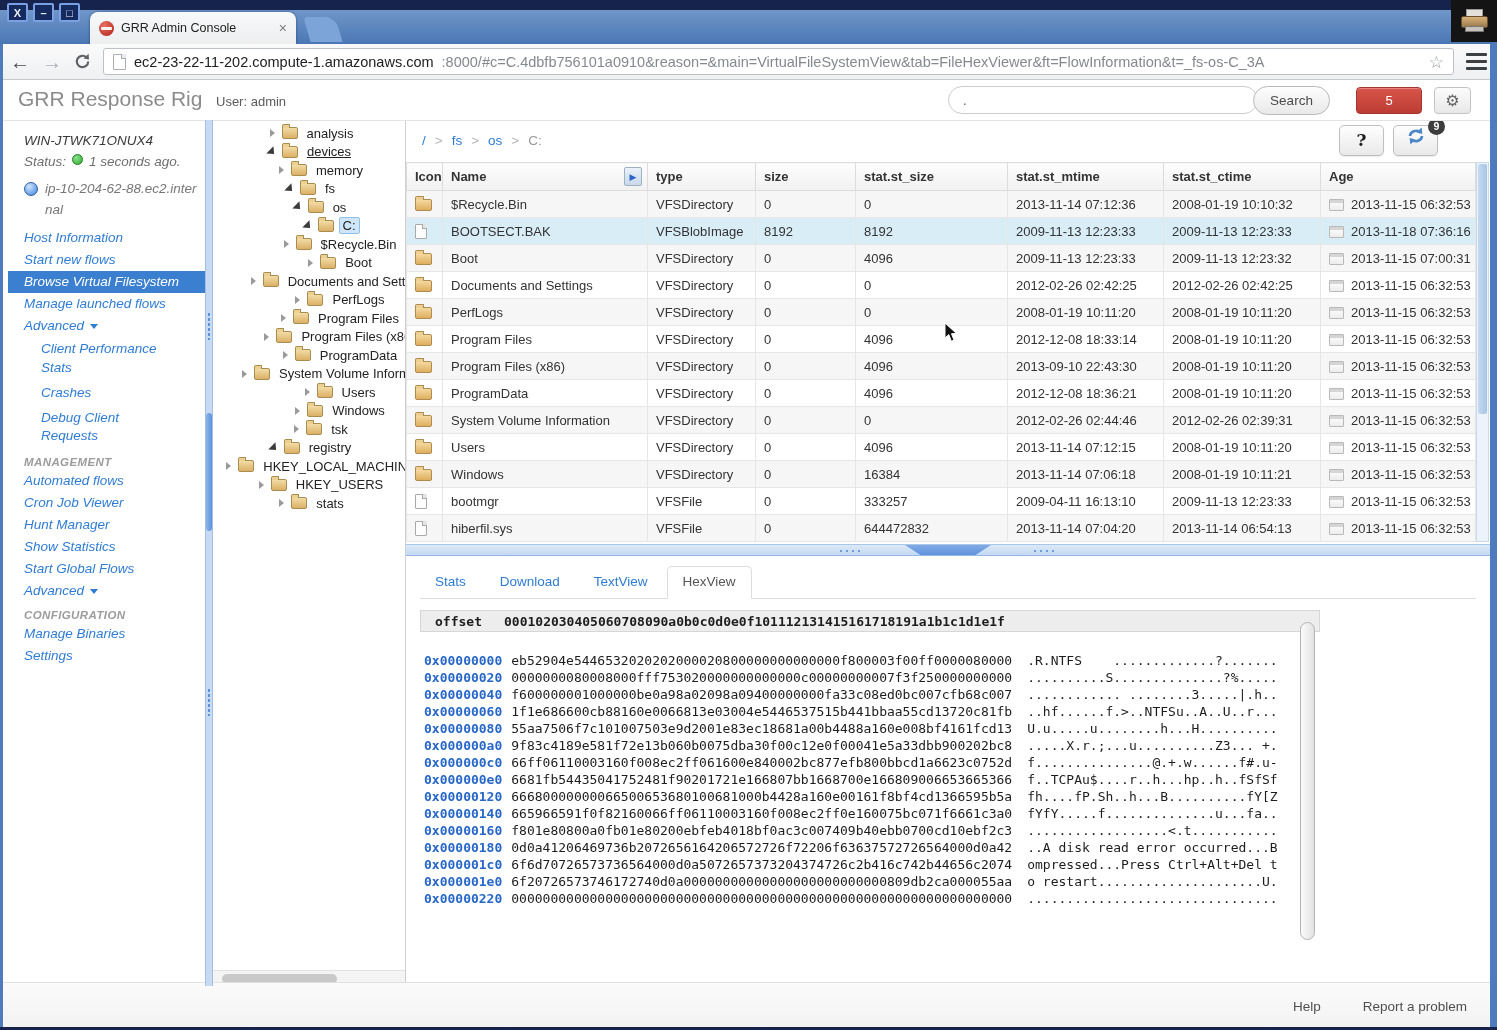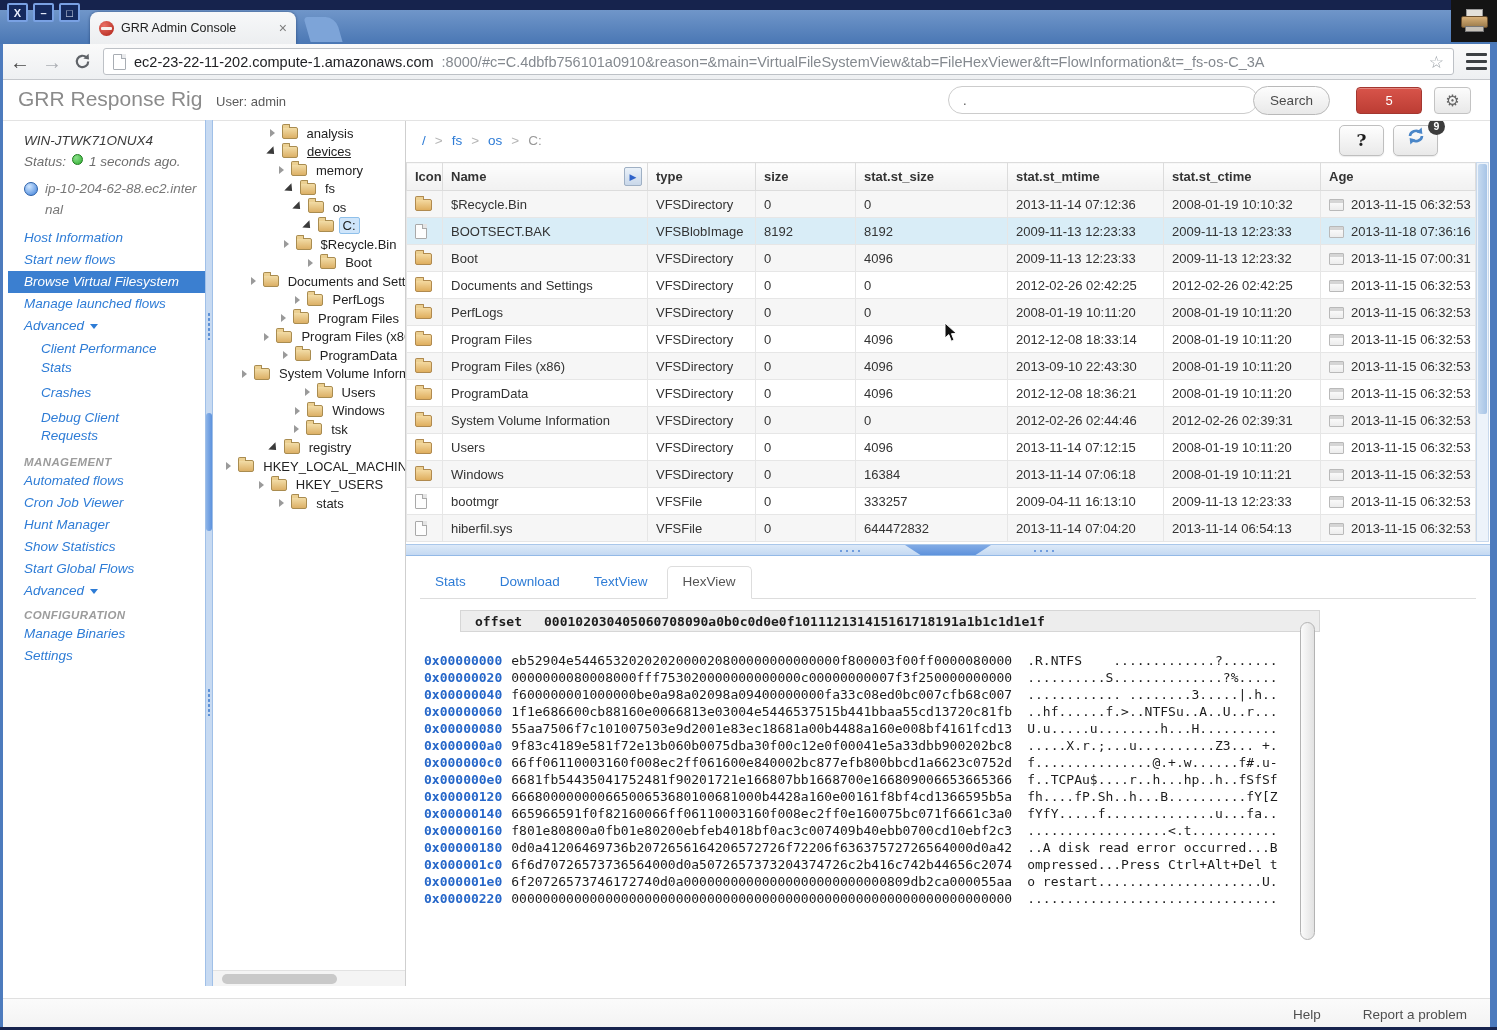--- a/index.html
+++ b/index.html
@@ -123,32 +123,32 @@
                   clip-path:polygon(0 0,100% 0,82% 100%,18% 100%);}
   .hsplit .grip{position:absolute;top:3px;width:26px;height:6px;background:radial-gradient(circle,#6f9cdd 1.2px,transparent 1.5px);background-size:6px 6px;}
   .hgrip-l{left:50%;margin-left:-110px;}
   .hgrip-r{left:50%;margin-left:84px;}
   
   .vtabs{position:absolute;top:446px;left:14px;right:14px;height:33px;border-bottom:1px solid #ddd;font-size:13.5px;box-sizing:border-box;}
   .vtab{display:inline-block;padding:7px 15px 9px;color:#2e7cd6;position:relative;top:0;cursor:pointer;margin-right:4px;}
   .vtab-active{background:#fff;border:1px solid #ddd;border-bottom:1px solid #fff;border-radius:5px 5px 0 0;color:#555;top:0;margin-bottom:-1px;}
   
   .hexpane{position:absolute;top:490px;left:14px;width:900px;font-family:"DejaVu Sans Mono",monospace;font-size:13px;color:#1d1d1d;}
-  .hex-header{height:22px;background:#ededed;border:1px solid #d6d6d6;display:flex;align-items:center;font-weight:bold;box-sizing:border-box;white-space:pre;margin-left:40px;}
+  .hex-header{height:22px;background:#ededed;border:1px solid #d6d6d6;display:flex;align-items:center;font-weight:bold;box-sizing:border-box;white-space:pre;}
   .hex-header .off-label{padding-left:14px;width:72px;box-sizing:border-box;flex:none;}
   .hex-header .bytes-label{padding-left:11px;}
   .hex-rows{padding-top:20px;}
   .hex-row{line-height:17px;white-space:pre;}
   .hex-off{color:#2667c9;font-weight:bold;padding-left:4px;}
   .hex-bytes{margin-left:9px;}
   .hex-ascii{margin-left:15px;}
   .hex-vscroll{position:absolute;top:502px;left:894px;width:15px;height:318px;border:1px solid #b3b3b3;border-radius:8px;
                background:linear-gradient(90deg,#fbfbfb,#e2e2e2);box-sizing:border-box;}
   
-  .footer{position:absolute;left:0;right:0;bottom:0;height:32px;background:linear-gradient(#fbfbfb,#f2f2f2);border-top:1px solid #e0e0e0;
+  .footer{position:absolute;left:0;right:0;bottom:0;height:48px;background:linear-gradient(#fbfbfb,#f2f2f2);border-top:1px solid #e0e0e0;
           display:flex;align-items:center;justify-content:flex-end;gap:42px;padding-right:30px;font-size:13.5px;color:#4f4f4f;box-sizing:border-box;z-index:2;}
   .footer span{cursor:pointer;}
   .frame-left{position:absolute;left:0;top:44px;bottom:0;width:3px;background:#4d7bbd;z-index:40;}
   .frame-right{position:absolute;right:0;top:44px;bottom:0;width:7px;background:#4d7bbd;z-index:40;}
   .frame-bottom{position:absolute;left:0;right:0;bottom:0;height:3px;background:#16234d;z-index:41;}
   .cursor{position:absolute;left:944px;top:322px;z-index:99;pointer-events:none;}
 </style>
 </head>
 <body>
 

